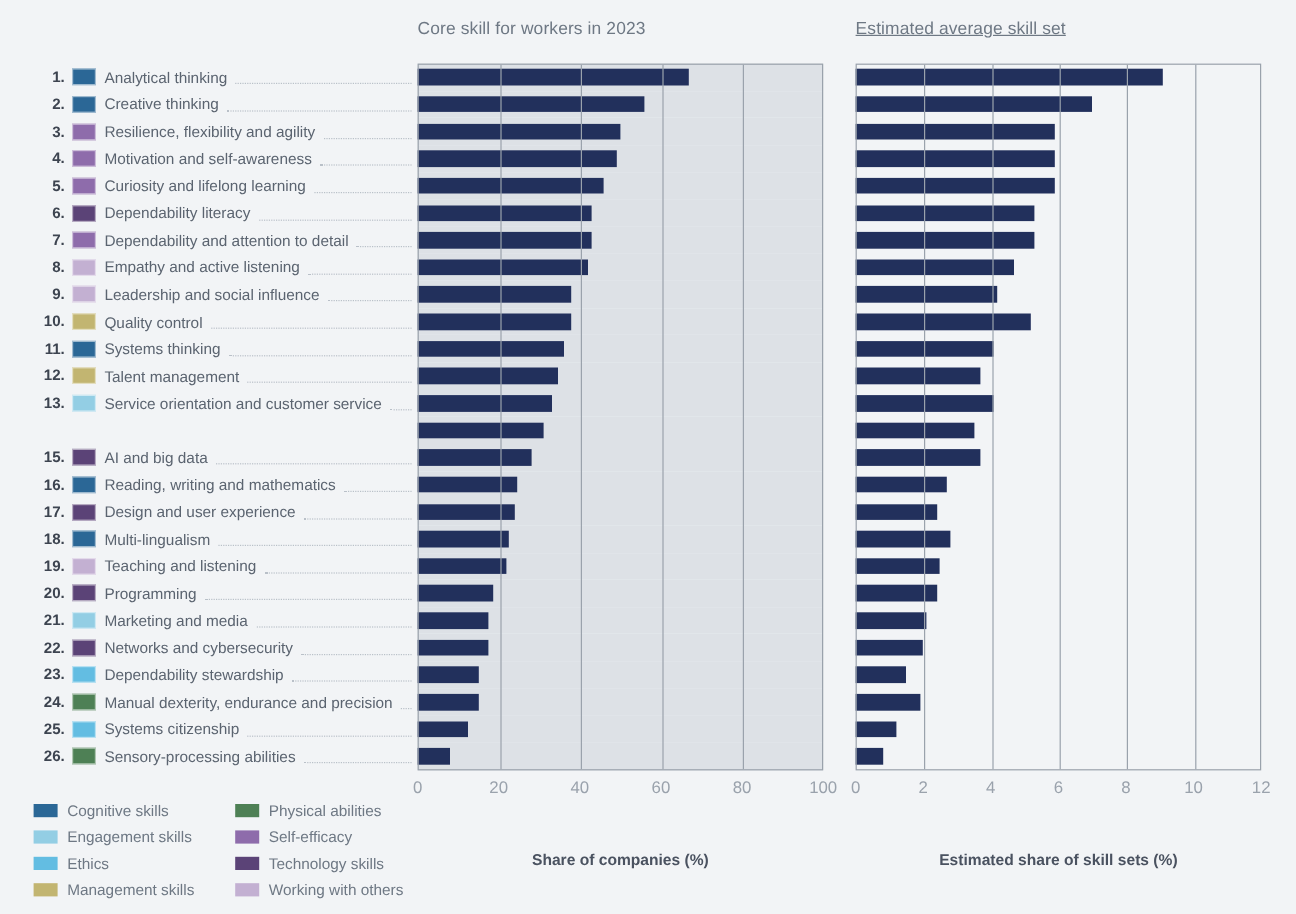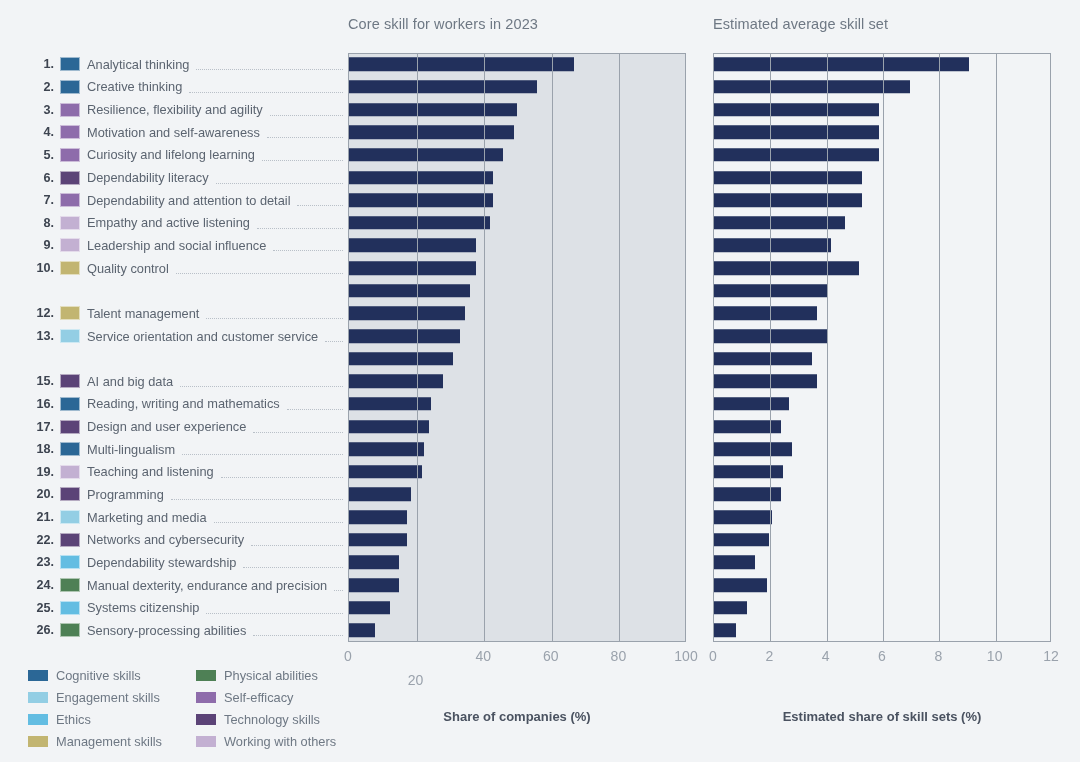--- a/index.html
+++ b/index.html
@@ -14,21 +14,21 @@
 
   
   .col-title{
     position:absolute;
     font-size:14.5px;
     color:#6e7884;
     letter-spacing:.1px;
     white-space:nowrap;
   }
   #title-left{left:348px;top:16px;}
-  #title-right{left:713px;top:16px;}
+  #title-right{left:713px;top:16px;text-decoration:underline;}
 
   
   .rows{
     position:absolute;
     left:0;top:53px;
     width:1080px;height:589px;
   }
   .row{
     position:relative;
     height:22.65px;
@@ -290,20 +290,26 @@
         <div class="panel" id="panel-left-9" style="left: 348px; width: 338px;">
           <div class="track"></div>
           <div class="bar" style="width: 128.44px; background: rgb(34, 48, 92);"></div>
         </div>
         <div class="panel" id="panel-right-9" style="left: 713px; width: 338px;">
           <div class="track" style="background: transparent;"></div>
           <div class="bar" style="width: 146.467px; background: rgb(34, 48, 92);"></div>
         </div>
       </div>
       <div class="row">
+        <div class="lbl">
+          <span class="rank">11.</span>
+          <span class="swatch" style="background: rgb(43, 103, 150);"></span>
+          <span class="lbl-text">Systems thinking</span>
+          <span class="leader"></span>
+        </div>
         <div class="panel" id="panel-left-10" style="left: 348px; width: 338px;">
           <div class="track"></div>
           <div class="bar" style="width: 121.68px; background: rgb(34, 48, 92);"></div>
         </div>
         <div class="panel" id="panel-right-10" style="left: 713px; width: 338px;">
           <div class="track" style="background: transparent;"></div>
           <div class="bar" style="width: 115.483px; background: rgb(34, 48, 92);"></div>
         </div>
       </div>
       <div class="row">
@@ -551,21 +557,21 @@
   <div class="frame" id="frame-right">
       <div class="gridline" style="left: 56.3333px;"></div>
       <div class="gridline" style="left: 112.667px;"></div>
       <div class="gridline" style="left: 169px;"></div>
       <div class="gridline" style="left: 225.333px;"></div>
       <div class="gridline" style="left: 281.667px;"></div>
     </div>
 
   <div class="axis" id="axis-left">
       <span class="tick" style="left: 0px;">0</span>
-      <span class="tick" style="left: 67.6px; margin-top: 24px;">20</span>
+      <span class="tick" style="left: 67.6px;">20</span>
       <span class="tick" style="left: 135.2px;">40</span>
       <span class="tick" style="left: 202.8px;">60</span>
       <span class="tick" style="left: 270.4px;">80</span>
       <span class="tick" style="left: 338px;">100</span>
     </div>
   <div class="axis" id="axis-right">
       <span class="tick" style="left: 0px;">0</span>
       <span class="tick" style="left: 56.3333px;">2</span>
       <span class="tick" style="left: 112.667px;">4</span>
       <span class="tick" style="left: 169px;">6</span>

